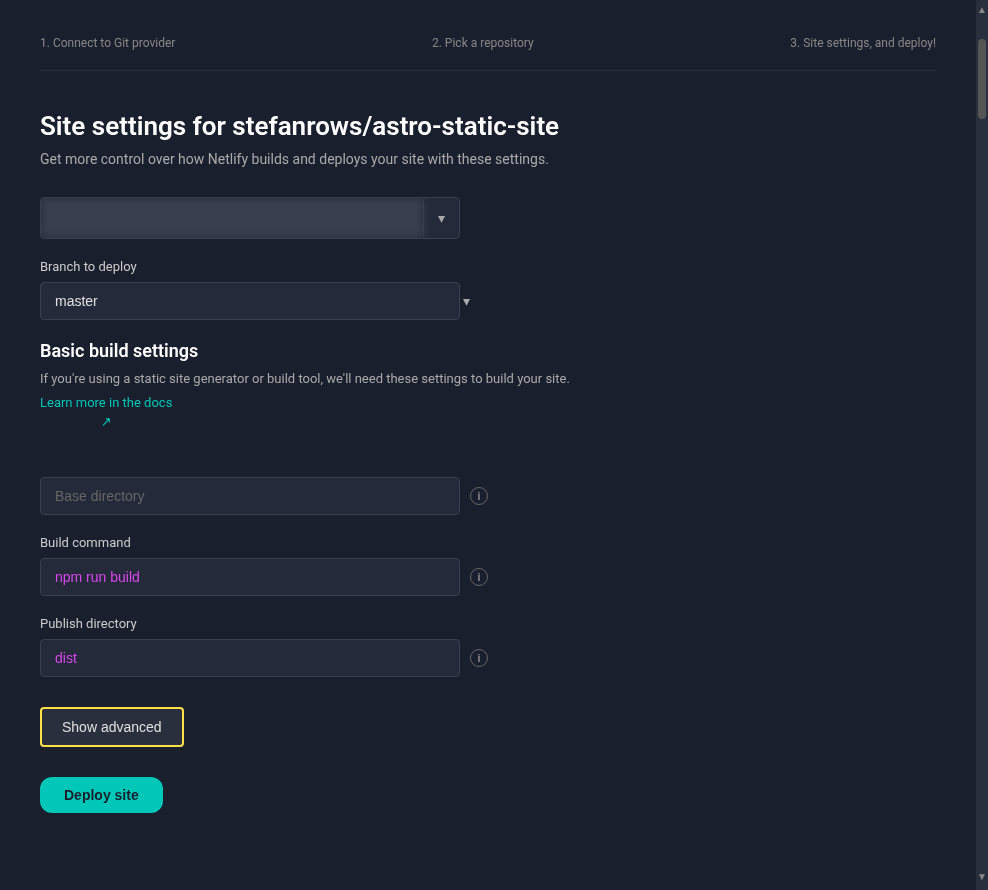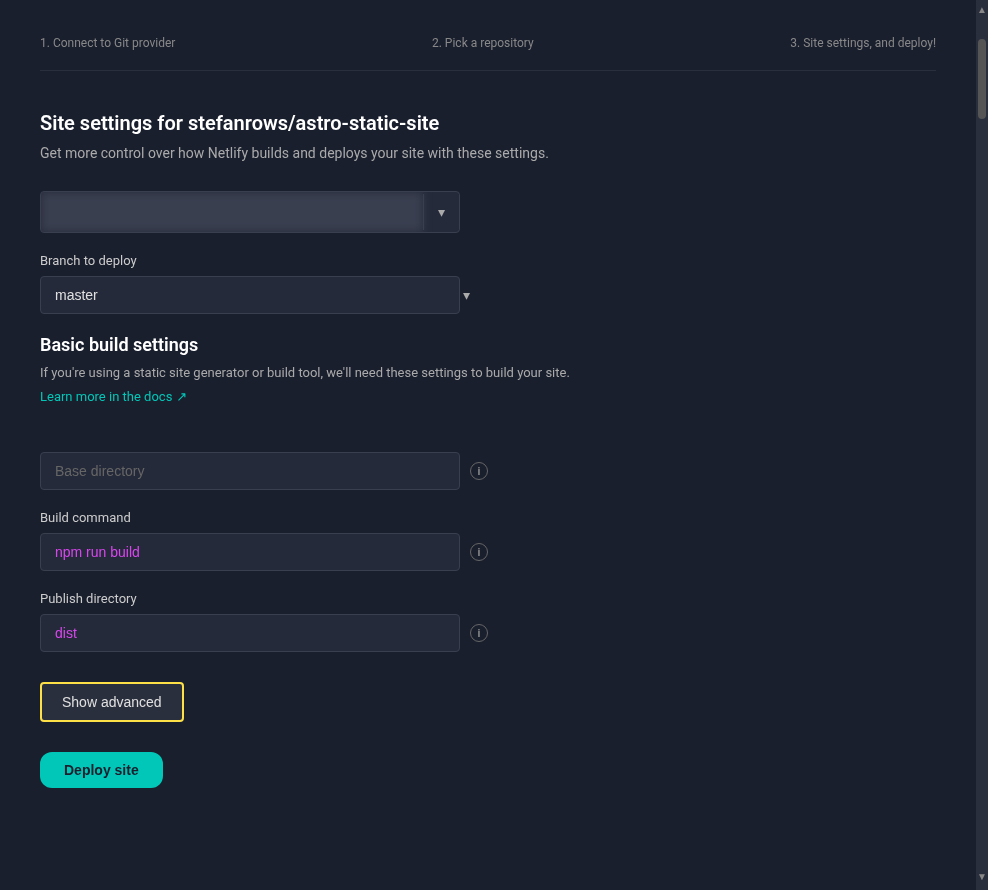--- a/index.html
+++ b/index.html
@@ -66,21 +66,21 @@
       margin-bottom: 40px;
       margin-top: 28px;
     }
 
     .top-bar-step {
       font-size: 12px;
       color: #888;
     }
 
     .section-title {
-      font-size: 20px;
+      font-size: 26px;
       font-weight: 600;
       color: #ffffff;
       margin-bottom: 10px;
     }
 
     .section-subtitle {
       font-size: 14px;
       color: #aaa;
       margin-bottom: 30px;
     }
@@ -141,20 +141,21 @@
     }
 
     .learn-more-link {
       color: #00c7b7;
       text-decoration: none;
       font-size: 13px;
       display: inline-flex;
       align-items: center;
       gap: 4px;
       margin-bottom: 24px;
+      flex-direction: column;
     }
 
     .input-row {
       display: flex;
       align-items: center;
       gap: 10px;
       margin-bottom: 20px;
     }
 
     .form-input {

